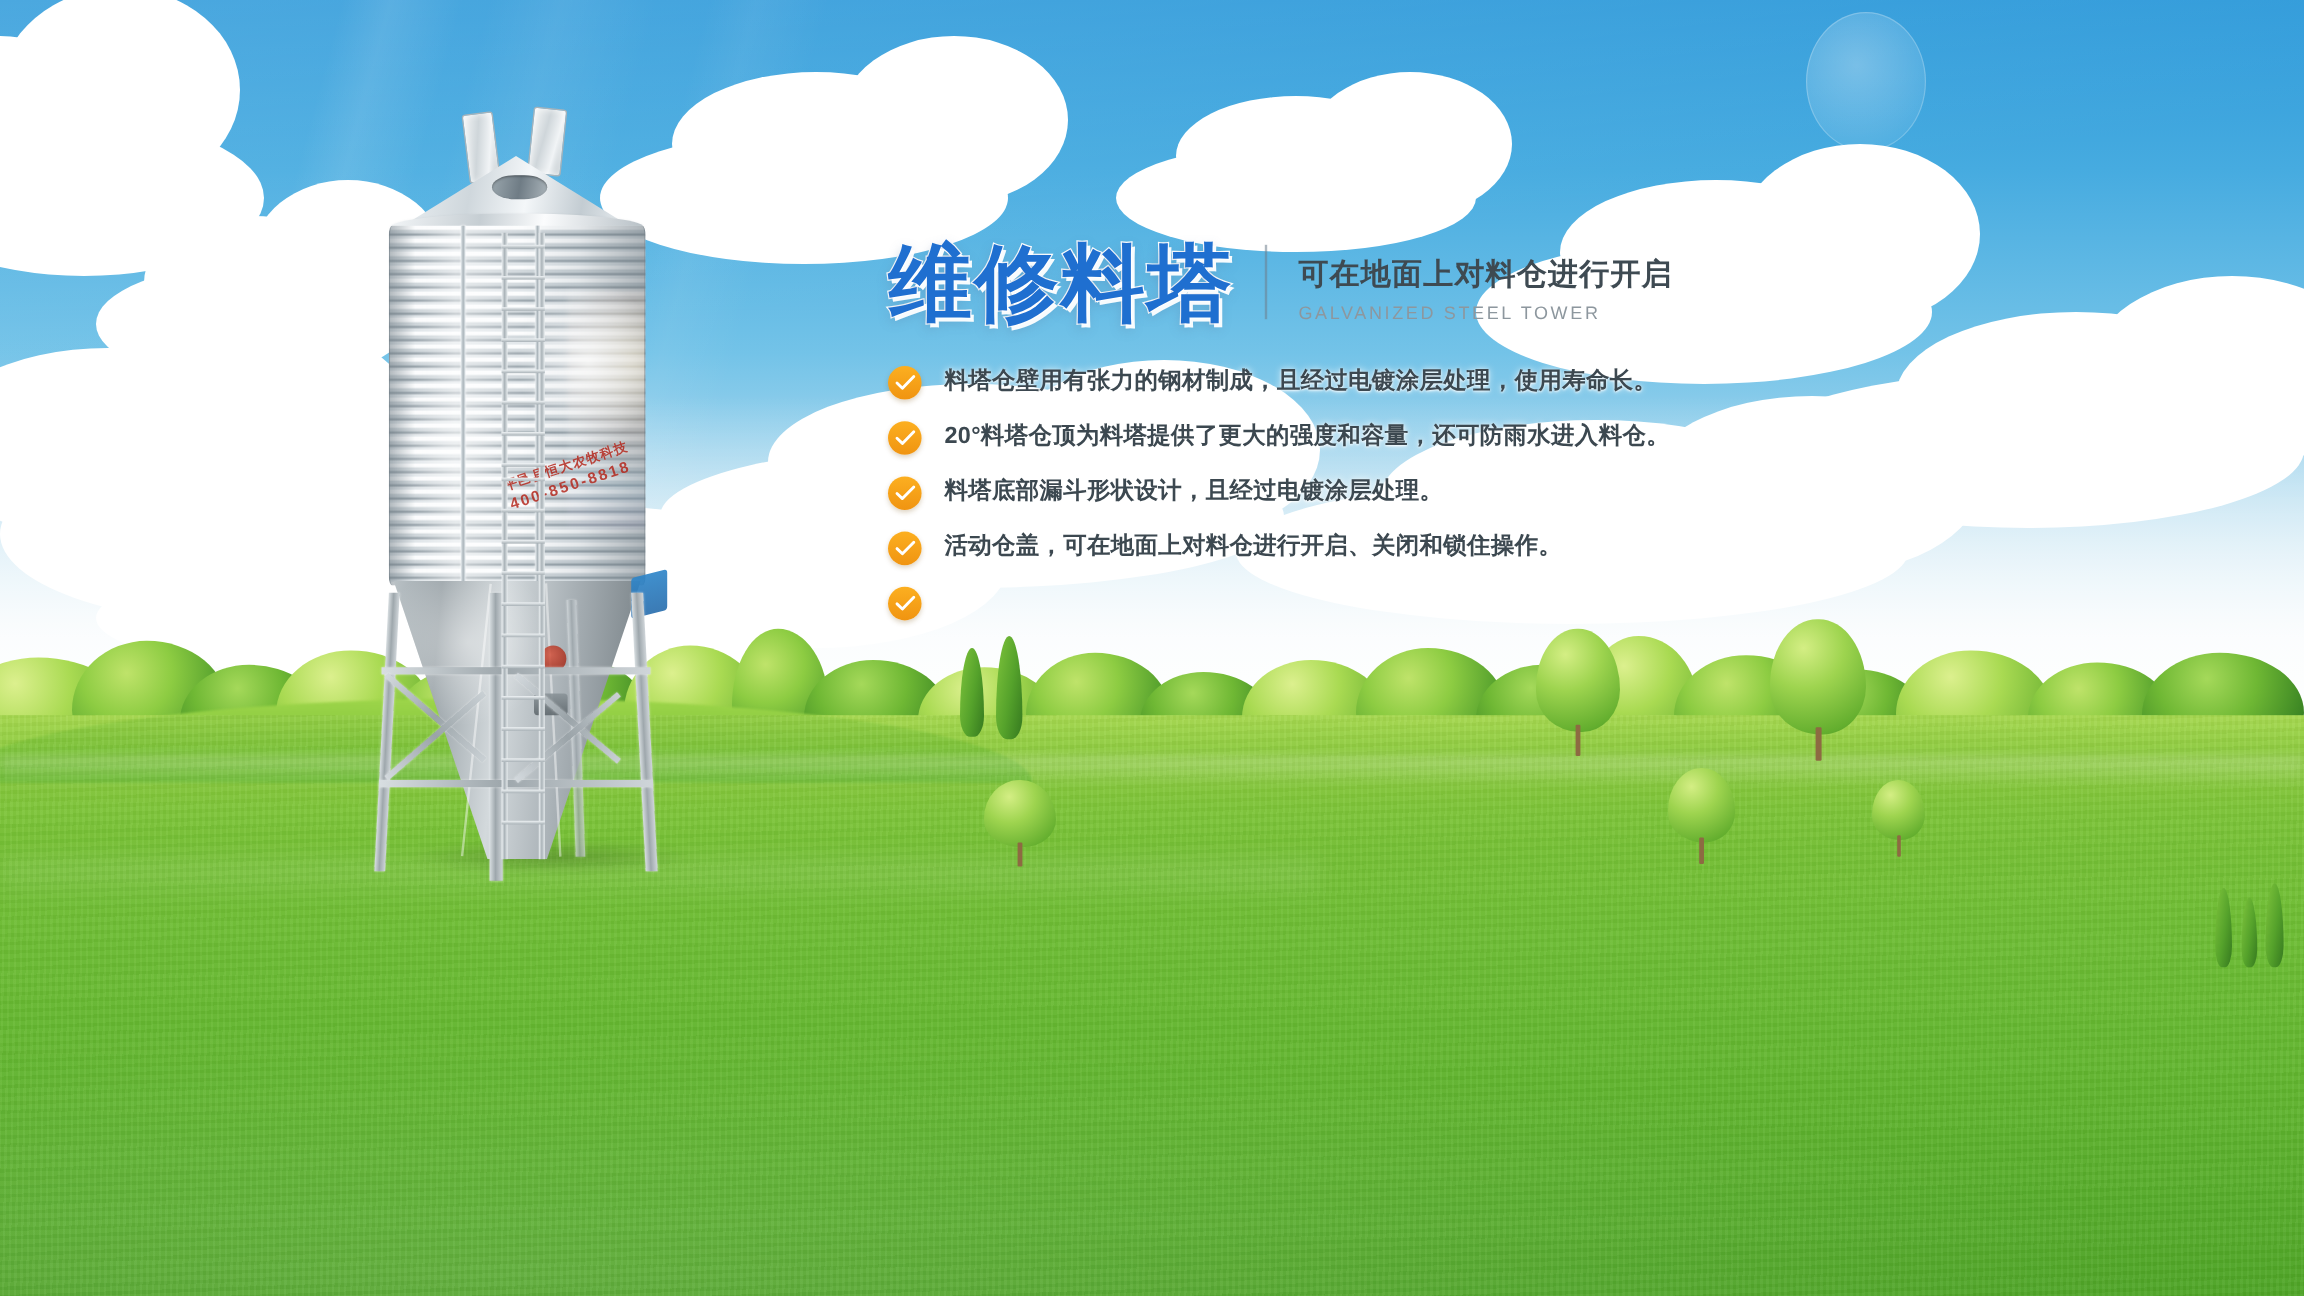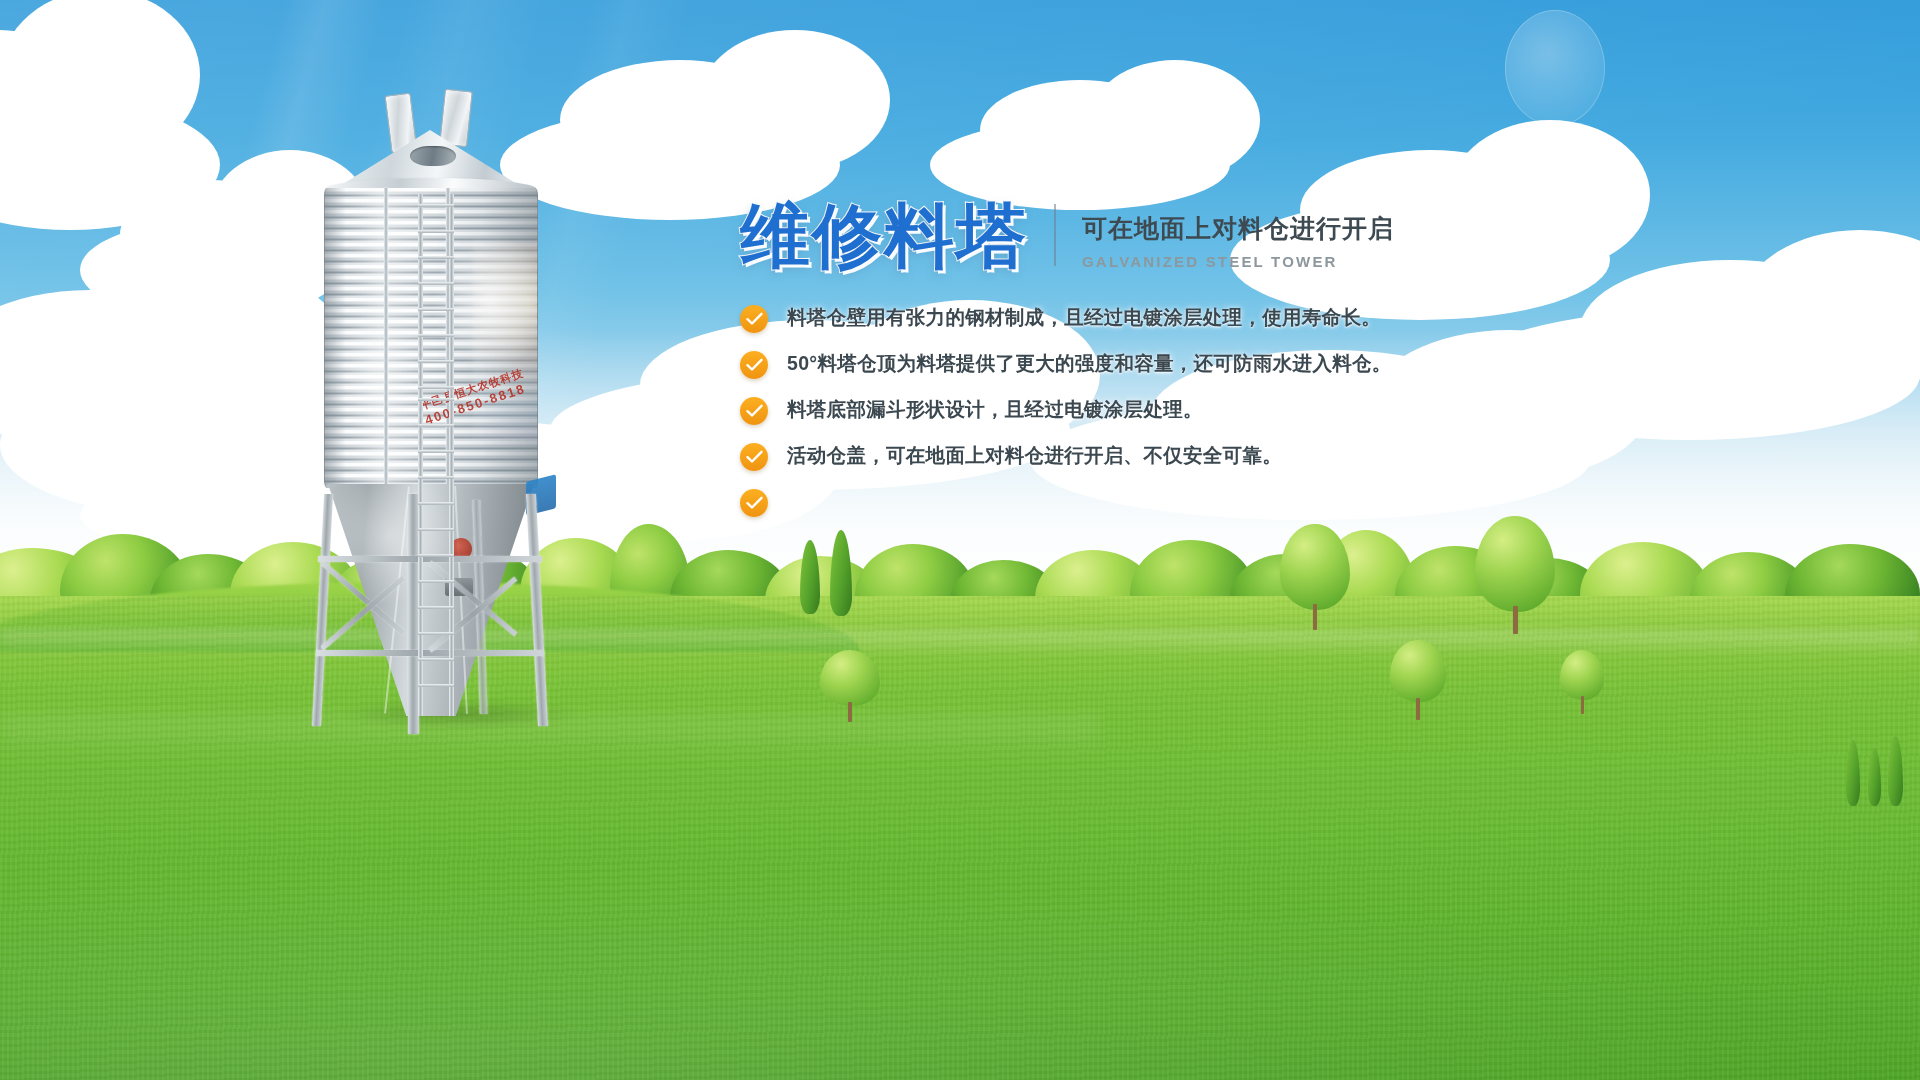--- a/index.html
+++ b/index.html
@@ -273,21 +273,21 @@
     margin:0 2px 10px 2px;
   }
   .co-block{ padding-bottom:6px; }
   .co-name{
     font-family:"DejaVu Sans","Liberation Sans",sans-serif;
     font-size:25px; font-weight:700; color:#3e4a52; letter-spacing:1px;
     white-space:nowrap;
   }
   .co-sub{
     margin-top:8px;
-    font-size:15px; font-weight:700; color:#8d979e;
+    font-size:15px; font-weight:400; color:#8d979e;
     letter-spacing:2.2px;
   }
 
   .pill{
     margin-top:36px;
     display:inline-flex; align-items:center; justify-content:center;
     height:52px; padding:0 34px;
     border-radius:26px;
     background:linear-gradient(180deg,#2f8ae8 0%,#1f6fd6 52%,#1d62c6 100%);
     color:#ffffff; font-size:25px; font-weight:700; letter-spacing:1px;
@@ -541,39 +541,39 @@
         </span>
         <span class="btext">料塔仓壁用有张力的钢材制成，且经过电镀涂层处理，使用寿命长。</span>
       </div>
 
       <div class="bullet">
         <span class="chk">
           <svg width="17" height="14" viewBox="0 0 17 14">
               <path d="M1.5 7.2 L6 11.5 L15.5 1.8" fill="none" stroke="#ffffff" stroke-width="2.4" stroke-linecap="round" stroke-linejoin="round"></path>
             </svg>
         </span>
-        <span class="btext">50°料塔仓顶为料塔提供了更大的强度和容量，还可防雨水进入料仓。</span>
+        <span class="btext">20°料塔仓顶为料塔提供了更大的强度和容量，还可防雨水进入料仓。</span>
       </div>
 
       <div class="bullet">
         <span class="chk">
           <svg width="17" height="14" viewBox="0 0 17 14">
               <path d="M1.5 7.2 L6 11.5 L15.5 1.8" fill="none" stroke="#ffffff" stroke-width="2.4" stroke-linecap="round" stroke-linejoin="round"></path>
             </svg>
         </span>
         <span class="btext">料塔底部漏斗形状设计，且经过电镀涂层处理。</span>
       </div>
 
       <div class="bullet">
         <span class="chk">
           <svg width="17" height="14" viewBox="0 0 17 14">
               <path d="M1.5 7.2 L6 11.5 L15.5 1.8" fill="none" stroke="#ffffff" stroke-width="2.4" stroke-linecap="round" stroke-linejoin="round"></path>
             </svg>
         </span>
-        <span class="btext">活动仓盖，可在地面上对料仓进行开启、不仅安全可靠。</span>
+        <span class="btext">活动仓盖，可在地面上对料仓进行开启、关闭和锁住操作。</span>
       </div>
 
       <div class="bullet">
         <span class="chk">
           <svg width="17" height="14" viewBox="0 0 17 14">
               <path d="M1.5 7.2 L6 11.5 L15.5 1.8" fill="none" stroke="#ffffff" stroke-width="2.4" stroke-linecap="round" stroke-linejoin="round"></path>
             </svg>
         </span>
       </div>
 

